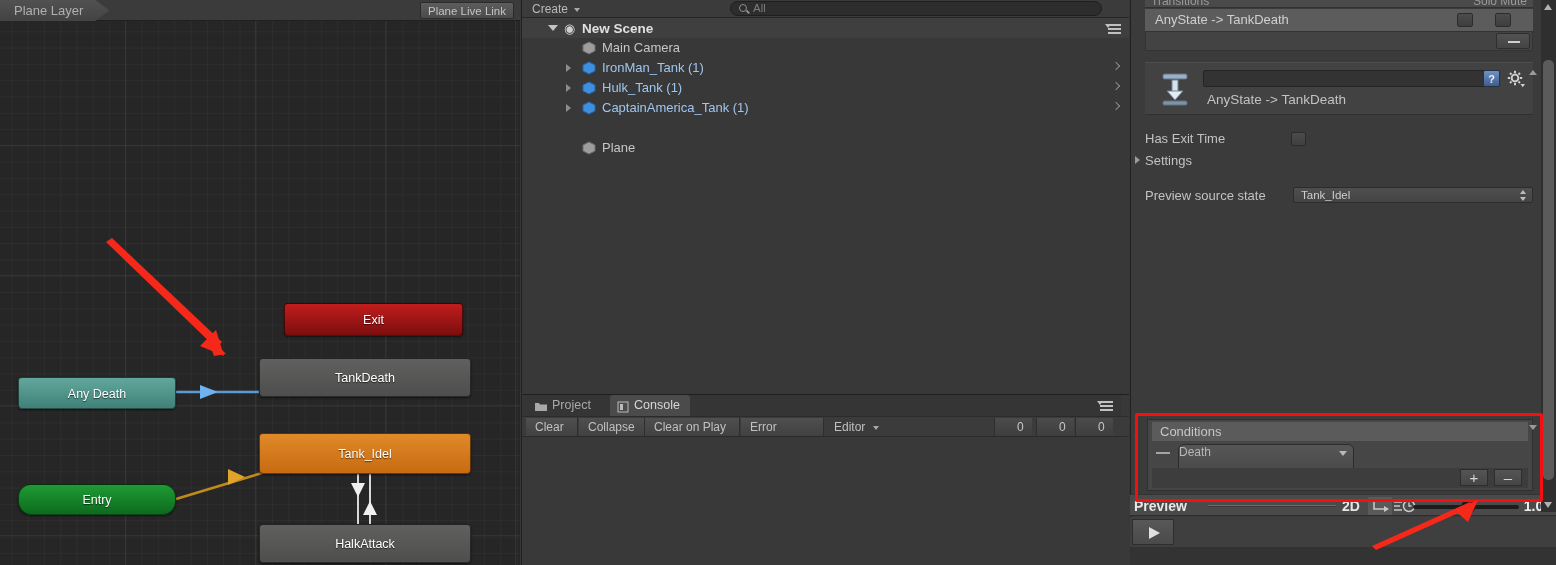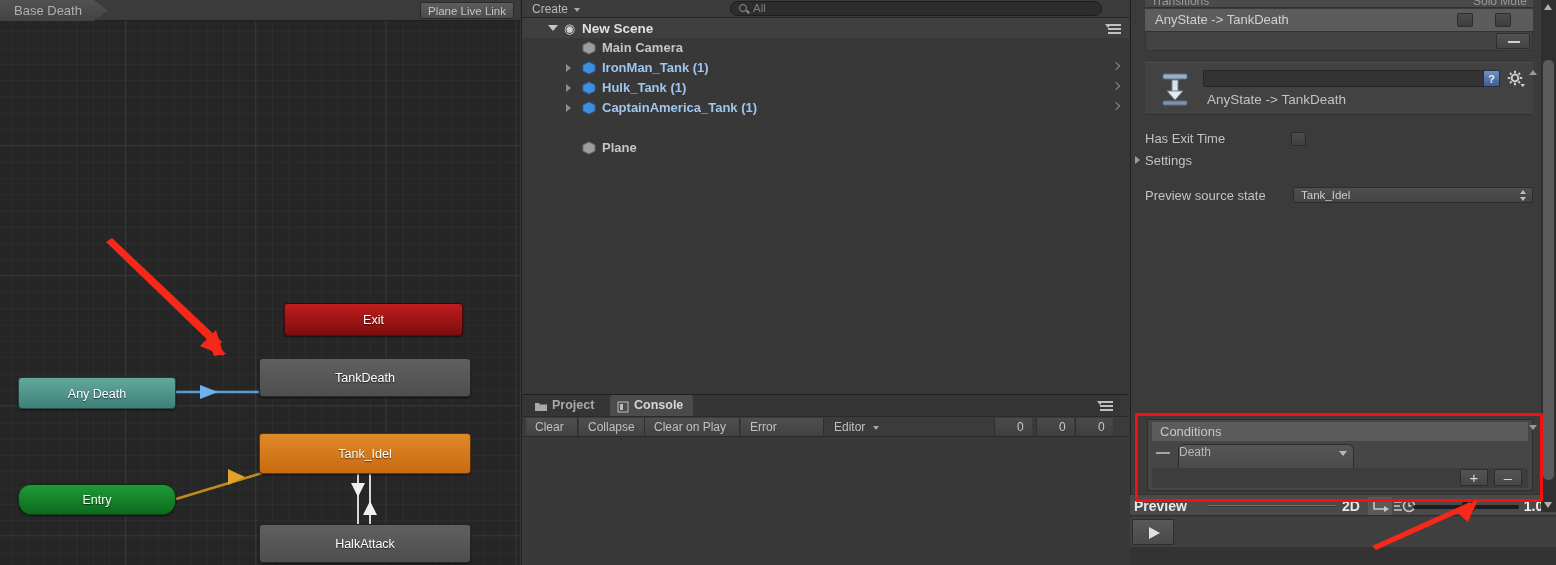--- a/index.html
+++ b/index.html
@@ -138,35 +138,35 @@
   .h-item { position: absolute; left: 0; right: 0; height: 20px; }
   .h-item .fold {
     position: absolute; left: 44px; top: 6px;
     border-top: 4.5px solid transparent; border-bottom: 4.5px solid transparent;
     border-left: 5.5px solid #8d8d8d;
   }
   .h-item .go-icon {
     position: absolute; left: 60px; top: 3px; width: 14px; height: 14px;
   }
   .h-item .h-label {
-    position: absolute; left: 80px; top: 2px; line-height: 16px; font-size: 13px; font-weight: bold;
+    position: absolute; left: 80px; top: 2px; line-height: 16px; font-size: 13px;
   }
   .h-item .chev {
     position: absolute; right: 10px; top: 5px; width: 6px; height: 6px;
     border-top: 1.5px solid #8d8d8d; border-right: 1.5px solid #8d8d8d;
     transform: rotate(45deg);
   }
 
   
   .console {
     position: absolute; left: 521px; top: 394px; width: 608px; height: 171px;
     background: #383838;
     border-left: 1px solid #202020; border-top: 1px solid #202020;
   }
-  .c-tabs { position: absolute; left: 0; top: 0; right: 8px; height: 21px; background: #353535; font-weight: bold; }
+  .c-tabs { position: absolute; left: 0; top: 0; right: 8px; height: 21px; background: #353535; }
   .c-tab {
     position: absolute; top: 0; height: 21px; line-height: 21px; font-size: 12.5px;
     padding: 0 10px 0 24px; color: #a9a9a9;
   }
   .c-tab.active { background: #4b4b4b; color: #d6d6d6; border-radius: 3px 3px 0 0; }
   .c-tab .ticon { position: absolute; left: 7px; top: 4px; width: 12px; height: 12px; }
   .c-toolbar {
     position: absolute; left: 0; top: 21px; right: 0; height: 21px;
     background: #3b3b3b; border-top: 1px solid #2b2b2b; border-bottom: 1px solid #2b2b2b;
   }
@@ -335,21 +335,21 @@
 </style>
 </head>
 <body>
 
 <div class="app">
 
   <div class="animator">
     <div class="anim-grid"></div>
 
     <div class="anim-topbar">
-      <div class="breadcrumb">Base Death</div>
+      <div class="breadcrumb">Plane Layer</div>
       <div class="auto-live-link">Plane Live Link</div>
     </div>
 
     <svg style="position:absolute; left:0; top:21px; width:520px; height:544px; pointer-events:none;">
       <line x1="176" y1="478" x2="262" y2="452" stroke="#c08b1e" stroke-width="2.6"></line>
       <polygon points="228,448 245,456 228,464" fill="#e1a32c"></polygon>
     </svg>
 
     <svg style="position:absolute; left:0; top:21px; width:520px; height:544px; pointer-events:none;">
       <line x1="176" y1="371" x2="262" y2="371" stroke="#5b9bd5" stroke-width="2.6"></line>

